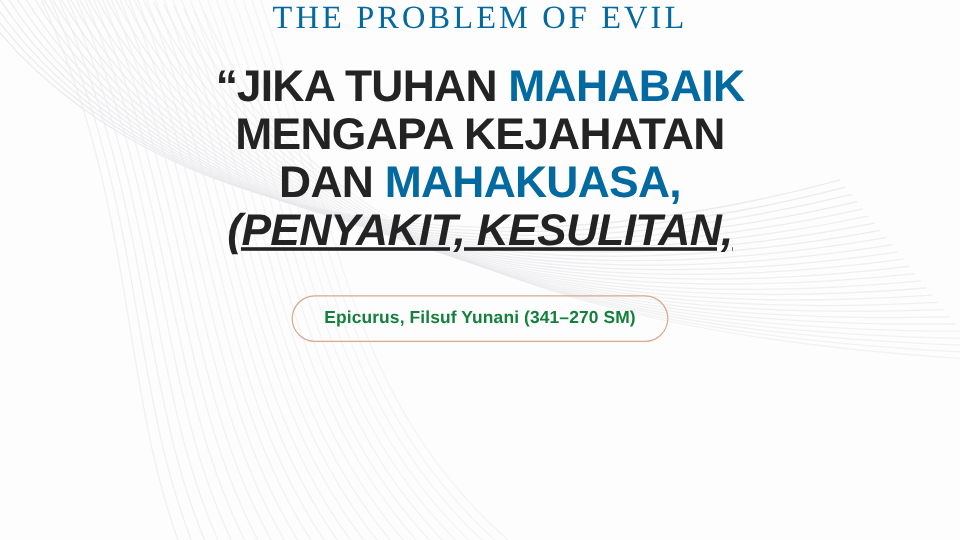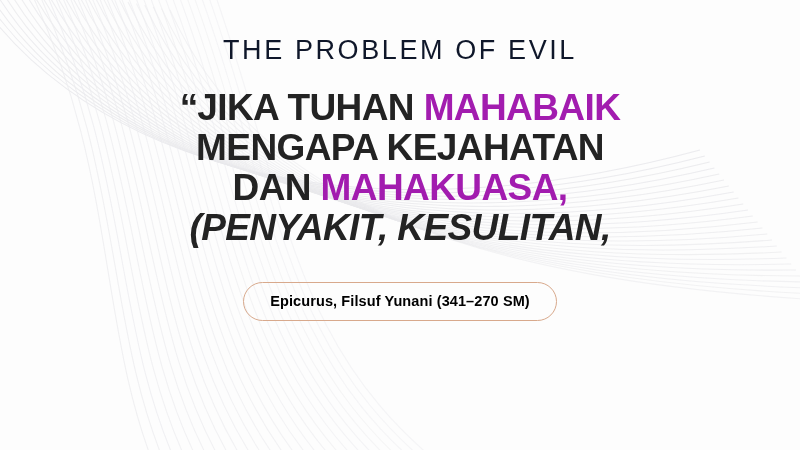--- a/index.html
+++ b/index.html
@@ -33,68 +33,67 @@
     top: 0;
     width: 800px;
     height: 450px;
     display: flex;
     flex-direction: column;
     align-items: center;
   }
 
   
   #eyebrow {
-    margin-top: 36px;
     font-size: 27px;
     line-height: 1.1;
     font-weight: 300;
     letter-spacing: 2.6px;
-    color: #0f172a;
+    color: #0369a1;
     text-transform: uppercase;
     white-space: nowrap;
-    font-family: Liberation Sans, sans-serif;
+    font-family: Liberation Serif, serif;
   }
 
   
   #quote {
     margin-top: 22px;
     width: 700px;
     text-align: center;
     color: #232323;
     font-weight: 700;
     font-size: 37px;
     line-height: 40px;
     letter-spacing: -0.6px;
     text-transform: uppercase;
     font-family: "Liberation Sans", sans-serif;
   }
   #quote .ln {
     display: block;
     white-space: nowrap;
   }
-  .accent { color: #a21caf; }
+  .accent { color: #0369a1; }
   .ital   { font-style: italic; }
   .qmark  { letter-spacing: -1px; }
 
   
   #attrib-wrap {
     margin-top: 34px;
   }
   #attrib-pill {
     display: inline-block;
     border: 1.4px solid #d8a98c;
     border-radius: 999px;
     padding: 9px 26px 10px 26px;
     background: transparent;
   }
   #attrib-text {
     font-size: 14.5px;
     font-weight: 700;
     letter-spacing: 0.1px;
-    color: #000000;
+    color: #15803d;
     white-space: nowrap;
     font-family: "Liberation Sans", sans-serif;
   }
 </style>
 </head>
 <body>
 
 <div id="slide">
 
   <svg id="bg-lines" viewBox="0 0 800 450" preserveAspectRatio="none">
@@ -163,21 +162,21 @@
     <div id="quote">
       <span class="ln" style="font-size: 37px;">
         <span class="qmark">“</span><span>JIKA TUHAN </span><span class="accent">MAHABAIK</span>
       </span>
       <span class="ln" style="font-size: 37px;">
         <span>MENGAPA KEJAHATAN</span>
       </span>
       <span class="ln" style="font-size: 37px;">
         <span>DAN </span><span class="accent">MAHAKUASA,</span>
       </span>
-      <span class="ln" style="font-size: 37px;">
+      <span class="ln" style="font-size: 37px; text-decoration: underline;">
         <span class="ital">(PENYAKIT, KESULITAN,</span>
       </span>
     </div>
 
     <div id="attrib-wrap">
       <div id="attrib-pill">
         <span id="attrib-text">Epicurus, Filsuf Yunani (341–270 SM)</span>
       </div>
     </div>
 

